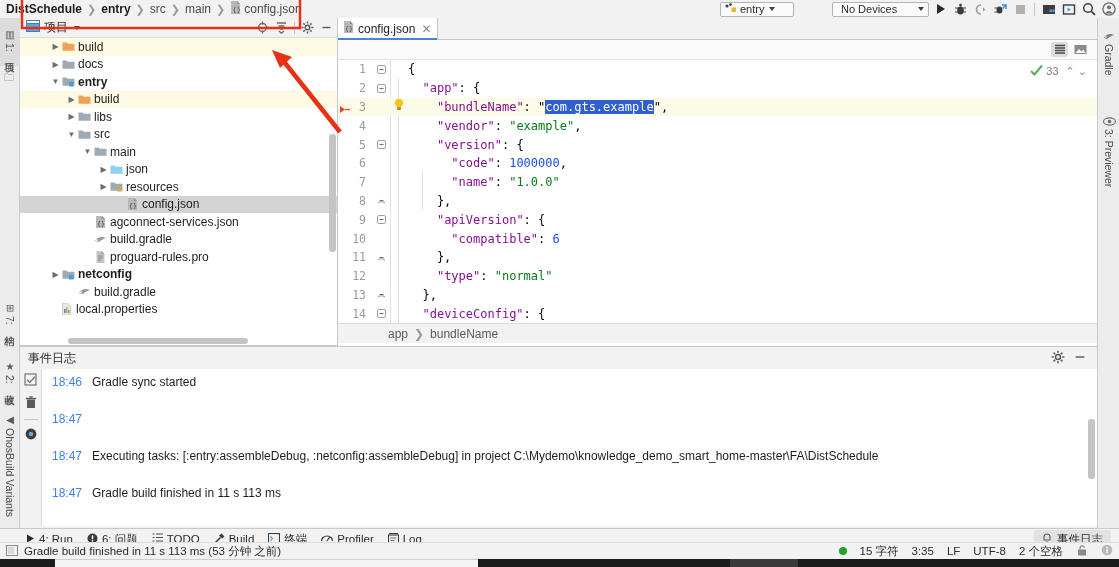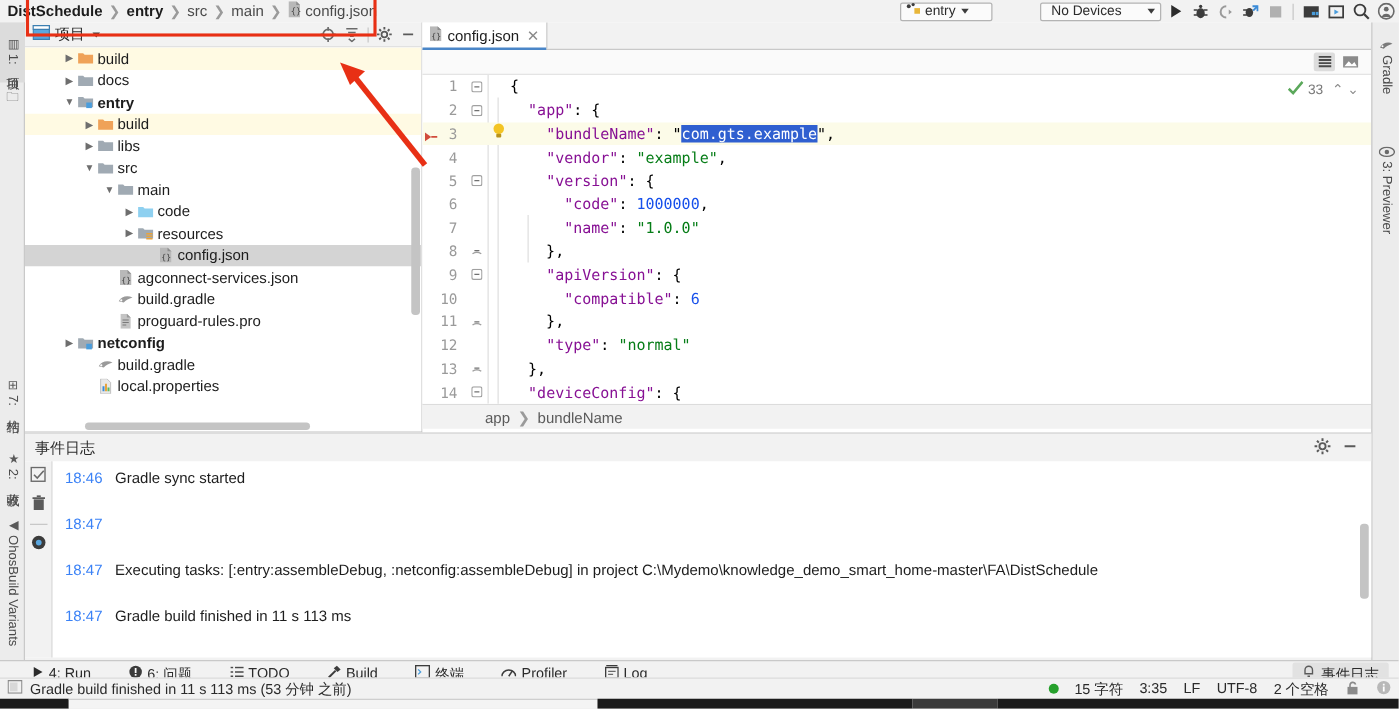--- a/index.html
+++ b/index.html
@@ -124,21 +124,21 @@
   .loglist { flex:1; padding:6px 0 0 10px; position:relative; }
   .logrow { display:flex; gap:10px; height:37px; align-items:flex-start;
             font-size:12px; color:#1d1d1d; }
   .logrow .t { color:#3b82f6; flex:none; }
   .logscroll { position:absolute; right:2px; top:50px; width:7px; height:60px;
                background:#c4c4c4; border-radius:3px; }
 
   
   .bottombar { position:absolute; left:0; bottom:18px; width:1119px; height:21px;
                background:#f2f2f2; border-top:1px solid #c9c9c9;
-               display:flex; align-items:center; padding-left:26px; gap:30px; }
+               display:flex; align-items:center; padding-left:26px; gap:14px; }
   .btool { display:flex; align-items:center; gap:4px; font-size:11.5px; color:#2b2b2b; }
   .bottombar .rightgrp { margin-left:auto; display:flex; align-items:center; padding-right:8px; }
   .chip { display:flex; align-items:center; gap:5px; background:#e2e2e2;
           border-radius:2px; padding:2px 8px; font-size:11.5px; color:#2b2b2b; }
 
   
   .statusbar { position:absolute; left:0; bottom:8px; width:1119px; height:17px;
                background:#f2f2f2; border-top:1px solid #dcdcdc;
                display:flex; align-items:center; font-size:11.5px; color:#2b2b2b; }
   .statusbar .left { display:flex; align-items:center; gap:6px; padding-left:6px;text-align:center; }
@@ -386,21 +386,21 @@
           </span>
         <span class="nm">main</span>
       </div>
       <div class="row" style="padding-left:78px;">
         <span class="arrow">▶</span>
         <span class="ico">
             <svg width="13" height="11" viewBox="0 0 13 11">
               <path d="M0.5 1.5h4l1.2 1.3H12.5v7H0.5z" fill="#8ed0f0"></path>
             </svg>
           </span>
-        <span class="nm">code</span>
+        <span class="nm">json</span>
       </div>
       <div class="row" style="padding-left:78px;">
         <span class="arrow">▶</span>
         <span class="ico">
             <svg width="13" height="11" viewBox="0 0 13 11">
               <path d="M0.5 1.5h4l1.2 1.3H12.5v7H0.5z" fill="#a0aab3"></path>
               <path d="M7 6h5M7 8h5M7 10h5" stroke="#e8a33d" stroke-width="1.1"></path>
             </svg>
           </span>
         <span class="nm">resources</span>
@@ -461,21 +461,21 @@
       <div class="row" style="padding-left:46px;">
         <span class="arrow"></span>
         <span class="ico">
             <svg width="13" height="11" viewBox="0 0 13 11">
               <path d="M1 7c2-4 7-5 11-3-3 1-5 2-7 4z" fill="#9a9a9a"></path>
               <circle cx="3" cy="6.2" r="0.9" fill="#ffffff"></circle>
             </svg>
           </span>
         <span class="nm">build.gradle</span>
       </div>
-      <div class="row" style="padding-left:46px;">
+      <div class="row" style="padding-left:28px;">
         <span class="arrow"></span>
         <span class="ico">
             <svg width="11" height="12" viewBox="0 0 11 12">
               <path d="M1.5 0h5l3 3v9h-8z" fill="#e8e8e8" stroke="#b0b0b0" stroke-width="0.6"></path>
               <rect x="3" y="6" width="1.6" height="4" fill="#3c8cd8"></rect>
               <rect x="5" y="4" width="1.6" height="6" fill="#e8a33d"></rect>
               <rect x="7" y="7" width="1.6" height="3" fill="#5cb85c"></rect>
             </svg>
           </span>
         <span class="nm">local.properties</span>

